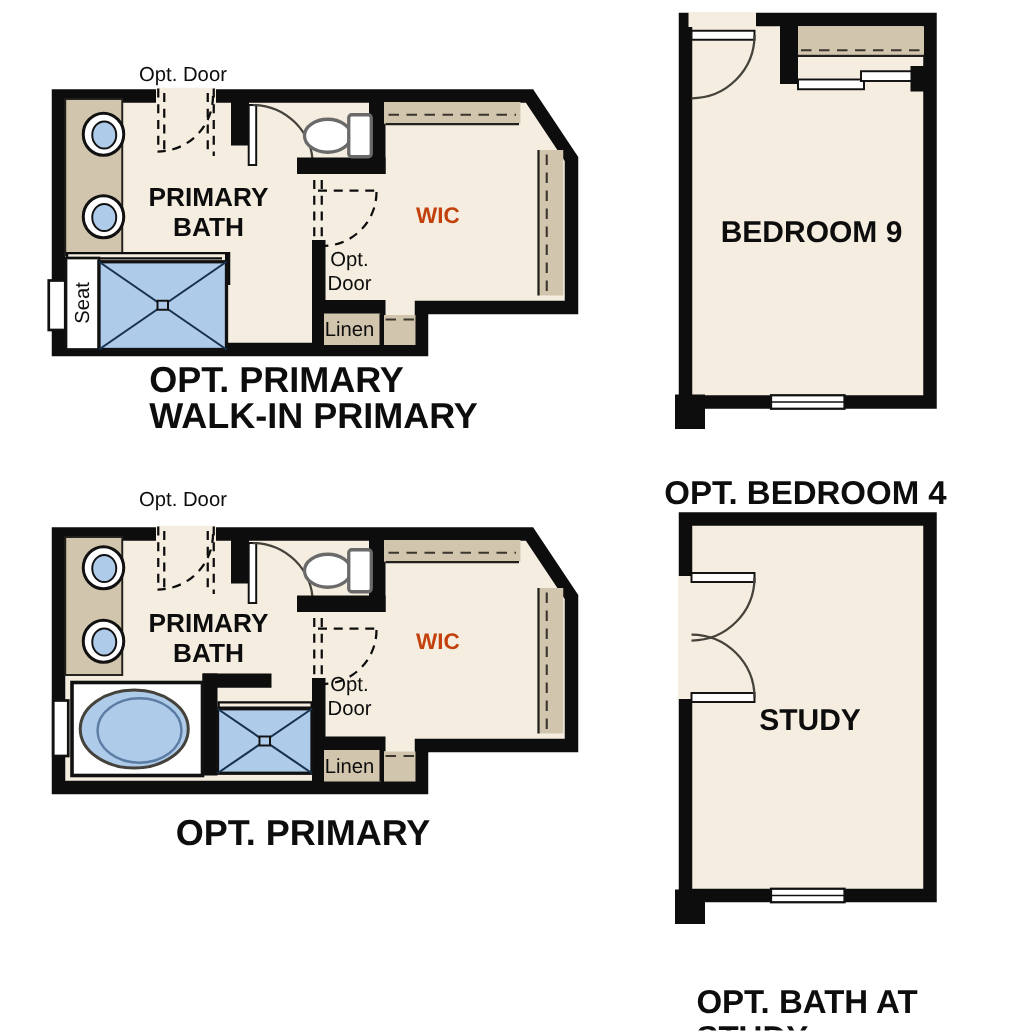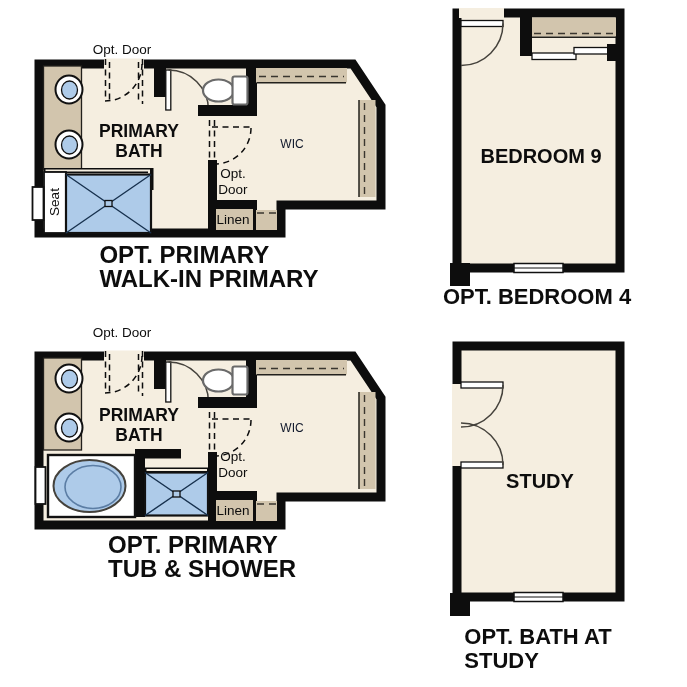--- a/index.html
+++ b/index.html
@@ -24,23 +24,23 @@
   .mat{fill:var(--c-fixture_blue,#aecbe9);stroke:#111;stroke-width:2.2;}
   .glass-out{stroke:var(--c-wall,#0d0d0d);stroke-width:5;fill:none;}
   .glass-in{stroke:var(--c-floor,#f5eee0);stroke-width:2;fill:none;}
   .seatbox{fill:#ffffff;stroke:#111;stroke-width:1.8;}
   .counter-edge{fill:var(--c-cabinet_tan,#d2c5ad);stroke:#22201c;stroke-width:1.3;}
   .lbl{position:absolute;transform:translate(-50%,-50%);white-space:nowrap;color:var(--c-text,#0d0d0d);}
   .small{font-size:13.5px;line-height:15.5px;}
   .wrap{white-space:normal;text-align:center;}
   .roomname{font-weight:bold;font-size:17.5px;line-height:20px;white-space:normal;text-align:center;width:104px;}
   .bigroom{font-weight:bold;font-size:20px;}
-  .wic{font-size:12px;color:#0f172a;}
+  .wic{font-size:15px;color:#c2410c;font-weight:bold;}
   .caption{font-weight:bold;text-align:left;font-size:24px;line-height:23.5px;}
-  .caption.sm{font-size:22px;}
+  .caption.sm{font-size:22px;margin-top:32px;}
   .rot{transform:translate(-50%,-50%) rotate(-90deg);}
   .optmid{width:46px;}
 </style>
 </head>
 <body>
 
 <svg width="687" height="687" viewBox="0 0 687 687">
 
   <g>
     <path class="floor" d="M39,64 H353 L381,106 V205 H281 V233 H39 Z"></path>
@@ -167,21 +167,20 @@
   <div>WALK-IN PRIMARY</div>
 </div>
 
 <div class="lbl small" style="left:122px;top:333px;">Opt. Door</div>
 <div class="lbl roomname" style="left:139px;top:425px;">PRIMARY BATH</div>
 <div class="lbl wic" style="left:292px;top:428px;">WIC</div>
 <div class="lbl small wrap optmid" style="left:233px;top:464px;">Opt. Door</div>
 <div class="lbl small" style="left:233px;top:511px;">Linen</div>
 <div class="lbl caption" style="left:202px;top:556px;">
   <div>OPT. PRIMARY</div>
-  <div>TUB &amp; SHOWER</div>
 </div>
 
 <div class="lbl bigroom" style="left:541px;top:156px;">BEDROOM 9</div>
 <div class="lbl caption sm" style="left:537px;top:297px;">
   <div>OPT. BEDROOM 4</div>
 </div>
 
 <div class="lbl bigroom" style="left:540px;top:481px;">STUDY</div>
 <div class="lbl caption sm" style="left:538px;top:648px;">
   <div>OPT. BATH AT</div>

